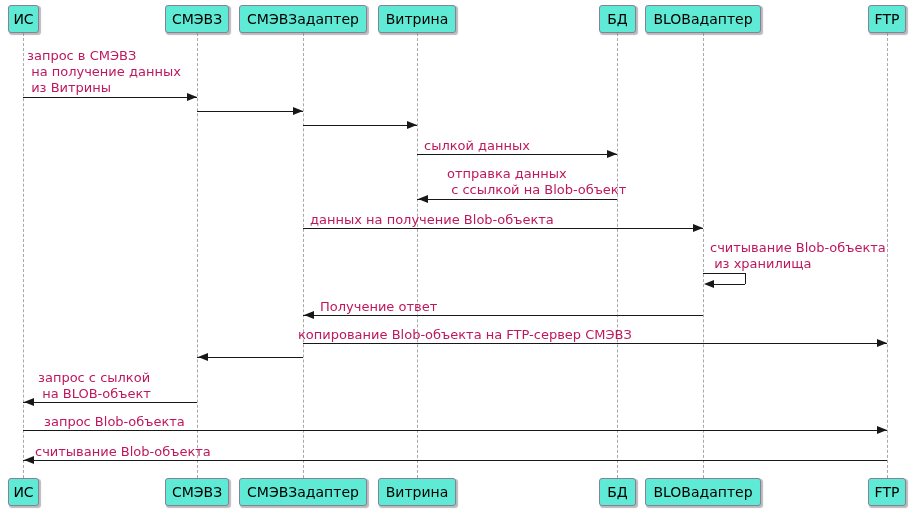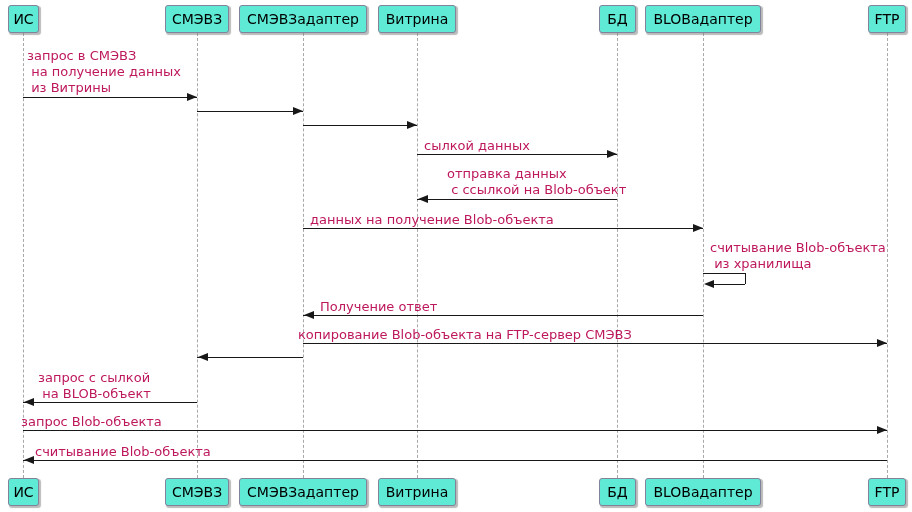--- a/index.html
+++ b/index.html
@@ -120,21 +120,21 @@
   </div>
 
   <div>
     <div class="msg-label" style="left:38px;top:370px">запрос с сылкой
  на BLOB-объект</div>
     <div class="aline" style="left:23px;top:402px;width:174px"></div>
     <div class="head-l" style="left:24px;top:398px"></div>
   </div>
 
   <div>
-    <div class="msg-label" style="left:21px;top:414px">запрос Blob-объекта</div>
+    <div class="msg-label" style="left:44px;top:414px">запрос Blob-объекта</div>
     <div class="aline" style="left:23px;top:430px;width:864px"></div>
     <div class="head-r" style="left:877px;top:426px"></div>
   </div>
 
   <div>
     <div class="msg-label" style="left:35px;top:444px">считывание Blob-объекта</div>
     <div class="aline" style="left:23px;top:460px;width:864px"></div>
     <div class="head-l" style="left:24px;top:456px"></div>
   </div>
 

